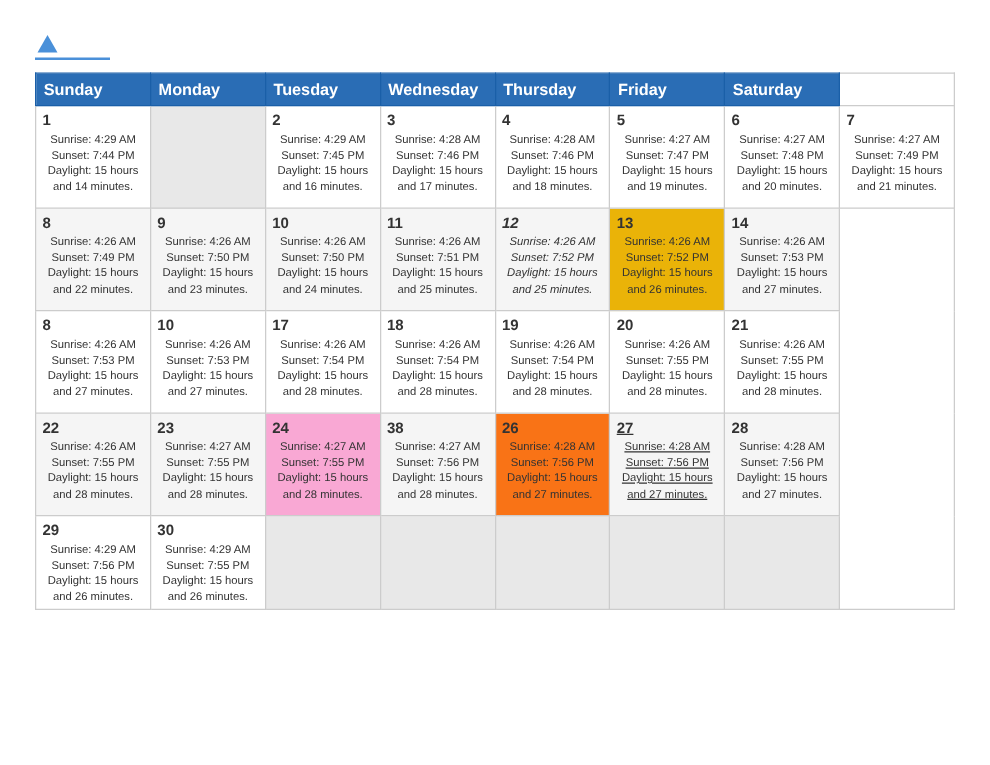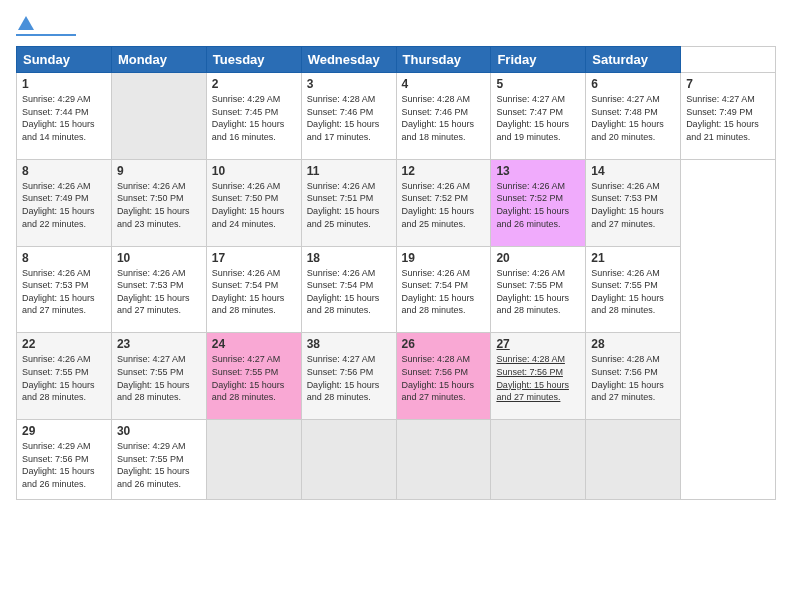--- a/index.html
+++ b/index.html
@@ -6,21 +6,21 @@
     body {
       font-family: Arial, sans-serif;
       background: #fff;
       width: 792px;
       height: 612px;
       overflow: hidden;
     }
     .page {
       width: 792px;
       height: 516px;
-      padding: 16px;
+      padding: 28px;
       display: flex;
       flex-direction: column;
     }
     .header {
       display: flex;
       justify-content: space-between;
       align-items: flex-start;
       margin-bottom: 10px;
     }
     .logo {
@@ -101,20 +101,21 @@
     .day-num {
       font-size: 12px;
       font-weight: bold;
       display: block;
       margin-bottom: 2px;
     }
     .day-info {
       font-size: 9px;
       line-height: 1.4;
       color: #333;
+      text-align: center;
     }
     .empty-cell {
       background: #e8e8e8 !important;
     }
     .last-row td {
       height: 70px;
     }
   </style>
 </head>
 <body>
@@ -189,25 +190,25 @@
             <div class="day-info">Sunrise: 4:26 AM<br>Sunset: 7:50 PM<br>Daylight: 15 hours and 23 minutes.</div>
           </td>
           <td style="background: rgb(245, 245, 245);">
             <span class="day-num">10</span>
             <div class="day-info">Sunrise: 4:26 AM<br>Sunset: 7:50 PM<br>Daylight: 15 hours and 24 minutes.</div>
           </td>
           <td style="background: rgb(245, 245, 245); margin-left: 23px;">
             <span class="day-num">11</span>
             <div class="day-info">Sunrise: 4:26 AM<br>Sunset: 7:51 PM<br>Daylight: 15 hours and 25 minutes.</div>
           </td>
-          <td style="background: rgb(245, 245, 245);">
+          <td style="background: rgb(245, 245, 245); font-style: italic;">
             <span class="day-num">12</span>
             <div class="day-info">Sunrise: 4:26 AM<br>Sunset: 7:52 PM<br>Daylight: 15 hours and 25 minutes.</div>
           </td>
-          <td style="background: #f0abfc;">
+          <td style="background: #eab308;">
             <span class="day-num">13</span>
             <div class="day-info">Sunrise: 4:26 AM<br>Sunset: 7:52 PM<br>Daylight: 15 hours and 26 minutes.</div>
           </td>
           <td style="background: rgb(245, 245, 245);">
             <span class="day-num">14</span>
             <div class="day-info">Sunrise: 4:26 AM<br>Sunset: 7:53 PM<br>Daylight: 15 hours and 27 minutes.</div>
           </td>
         </tr>
         <tr>
           <td>
@@ -249,21 +250,21 @@
             <div class="day-info">Sunrise: 4:27 AM<br>Sunset: 7:55 PM<br>Daylight: 15 hours and 28 minutes.</div>
           </td>
           <td style="background: #f9a8d4;">
             <span class="day-num">24</span>
             <div class="day-info">Sunrise: 4:27 AM<br>Sunset: 7:55 PM<br>Daylight: 15 hours and 28 minutes.</div>
           </td>
           <td style="background: rgb(245, 245, 245);">
             <span class="day-num">38</span>
             <div class="day-info">Sunrise: 4:27 AM<br>Sunset: 7:56 PM<br>Daylight: 15 hours and 28 minutes.</div>
           </td>
-          <td style="background: #f9a8d4; margin-top: 15px;">
+          <td style="background: #f97316; margin-top: 15px;">
             <span class="day-num">26</span>
             <div class="day-info">Sunrise: 4:28 AM<br>Sunset: 7:56 PM<br>Daylight: 15 hours and 27 minutes.</div>
           </td>
           <td style="background: rgb(245, 245, 245); text-decoration: underline;">
             <span class="day-num">27</span>
             <div class="day-info">Sunrise: 4:28 AM<br>Sunset: 7:56 PM<br>Daylight: 15 hours and 27 minutes.</div>
           </td>
           <td style="background: rgb(245, 245, 245);">
             <span class="day-num">28</span>
             <div class="day-info">Sunrise: 4:28 AM<br>Sunset: 7:56 PM<br>Daylight: 15 hours and 27 minutes.</div>

